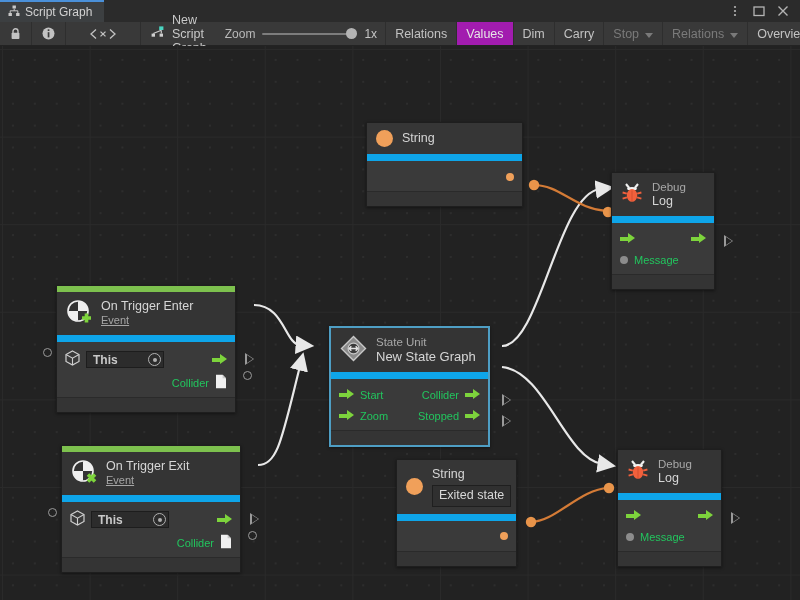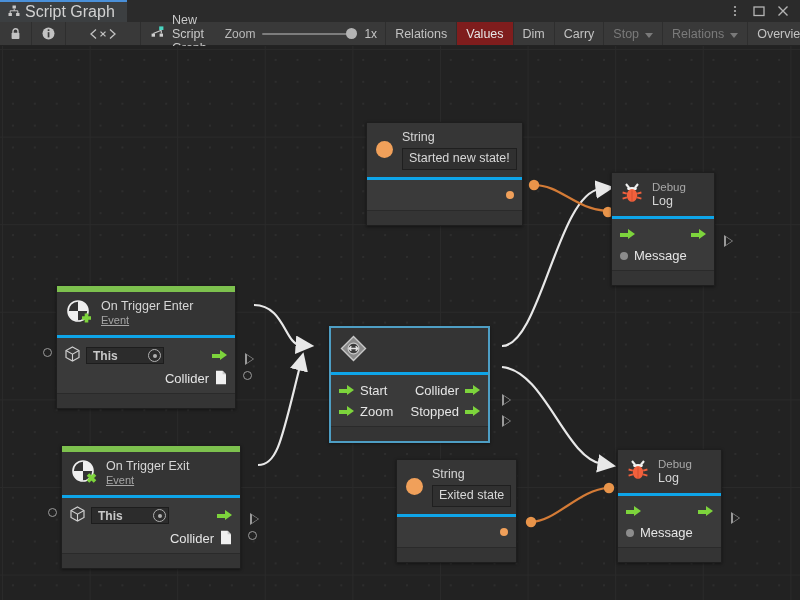--- a/index.html
+++ b/index.html
@@ -19,21 +19,21 @@
     background:#2b2b2b;
     display:flex;align-items:stretch;
   }
   .tab{
     position:relative;
     display:flex;align-items:center;gap:5px;
     padding:0 12px 0 8px;
     background:#3c3f41;
     height:22px;
     box-sizing:border-box;
-    color:#d2d2d2;font-size:16px;
+    color:#d2d2d2;font-size:12px;
     border-top:2px solid #4a90d9;
   }
   .tab .tabtitle{line-height:1;padding-bottom:1px;}
   .winctrls{
     margin-left:auto;display:flex;align-items:center;gap:10px;
     padding-right:10px;color:#b4b4b4;
   }
   .winctrls .wb{width:14px;height:14px;display:flex;align-items:center;justify-content:center;}
 
   
@@ -48,21 +48,21 @@
     display:flex;align-items:center;justify-content:center;
     padding:0 9px;
     border-right:1px solid #2e2e2e;
     color:#c2c2c2;font-size:12.5px;
     box-sizing:border-box;
     background:transparent;
     white-space:nowrap;
   }
   .tbtn.icon{padding:0 10px;}
   .tbtn.wide{padding:0 22px;}
-  .tbtn.active{background:#7f1d1d;color:#e6e6e6;}
+  .tbtn.active{background:#a21caf;color:#e6e6e6;}
   .tbtn.dim{color:#7a7a7a;}
   .graphname{
     display:flex;align-items:center;gap:7px;
     padding:0 14px 0 10px;color:#c9c9c9;font-size:12.5px;
     border-right:none;
   }
   .zoomwrap{display:flex;align-items:center;gap:7px;padding:0 8px 0 4px;color:#b9b9b9;font-size:12px;}
   .slider{position:relative;width:95px;height:14px;display:flex;align-items:center;}
   .slider .track{position:absolute;left:0;right:0;height:2px;background:#7d7d7d;border-radius:1px;}
   .slider .knob{position:absolute;right:0;width:11px;height:11px;border-radius:50%;background:#b4b4b4;}
@@ -89,21 +89,21 @@
     border:1px solid #1e1e1e;
     box-sizing:border-box;
     box-shadow:0 1px 3px rgba(0,0,0,0.45);
   }
   .node.selected{border:2px solid #4e9ec4;}
   .node .accent{height:6px;background:#7dc14e;}
   .node .head{
     display:flex;align-items:center;gap:9px;
     padding:7px 9px 7px 9px;
     background:#343434;
-    border-bottom:3px solid #0ea5e9;
+    border-bottom:7px solid #0ea5e9;
   }
   .node .head.nobg{background:#363636;}
   .node .titles{display:flex;flex-direction:column;justify-content:center;line-height:1.22;}
   .node .t-main{font-size:12.5px;color:#d6d6d6;}
   .node .t-sub{font-size:11px;color:#a6a6a6;text-decoration:underline;}
   .node .t-sub2{font-size:11.5px;color:#a8a8a8;}
   .node .body{
     background:#3a3a3a;
     padding:5px 0 4px 0;
     min-height:10px;
@@ -113,21 +113,21 @@
     border-top:1px solid #2a2a2a;
     height:14px;
   }
   .prow{
     display:flex;align-items:center;
     height:21px;padding:0 8px;
     gap:6px;
   }
   .prow .left{display:flex;align-items:center;gap:6px;}
   .prow .right{display:flex;align-items:center;gap:6px;margin-left:auto;}
-  .plabel{font-size:13px;color:#e5e5e5;white-space:nowrap;}
+  .plabel{font-size:11px;color:#22c55e;white-space:nowrap;}
 
   
   .arrowp{
     width:15px;height:11px;position:relative;flex:0 0 auto;
   }
   .arrowp:before{
     content:"";position:absolute;left:0;top:3.5px;width:9px;height:4px;background:#7dd43c;
   }
   .arrowp:after{
     content:"";position:absolute;left:8px;top:0;width:0;height:0;
@@ -327,21 +327,20 @@
       <path d="M531,476 C555,476 580,443 608,442" stroke="#d47b36" stroke-width="2.2" fill="none"></path>
       <circle cx="531" cy="476" r="5.2" fill="#e8944a"></circle>
       <circle cx="609" cy="442" r="5.2" fill="#e8944a"></circle>
     </svg>
 
     <div class="node" style="left:366px;top:76px;width:157px;">
       <div class="head nobg">
         <span class="orangeball"></span>
         <div class="titles">
           <span class="t-main">String</span>
-          <span class="txtfield" style="margin-top:3px;">Started new state!</span>
         </div>
       </div>
       <div class="body">
         <div class="prow">
           <span class="right">
               <span class="dotp orange"></span>
             </span>
         </div>
       </div>
       <div class="footer"></div>
@@ -439,20 +438,24 @@
 
     <div class="node selected" style="left:329px;top:280px;width:161px;">
       <div class="head">
         <span class="ic">
           <svg width="27" height="27" viewBox="0 0 27 27">
             <path d="M13.5 1.5 L25.5 13.5 L13.5 25.5 L1.5 13.5 Z" fill="#8a8a8a" stroke="#c9c9c9" stroke-width="1.4"></path>
             <circle cx="13.5" cy="13.5" r="5.4" fill="#3a3a3a" stroke="#c9c9c9" stroke-width="1.2"></circle>
             <path d="M9.6 13.5 H17.4 M11.3 11.3 L9.2 13.5 L11.3 15.7 M15.7 11.3 L17.8 13.5 L15.7 15.7" stroke="#e2e2e2" stroke-width="1.5" fill="none"></path>
           </svg>
         </span>
+        <div class="titles">
+          <span class="t-sub2">State Unit</span>
+          <span class="t-main" style="font-size:13px;">New State Graph</span>
+        </div>
       </div>
       <div class="body">
         <div class="prow">
           <span class="left">
             <span class="arrowp"></span>
             <span class="plabel">Start</span>
           </span>
           <span class="right">
             <span class="plabel">Collider</span>
             <span class="arrowp"></span>

